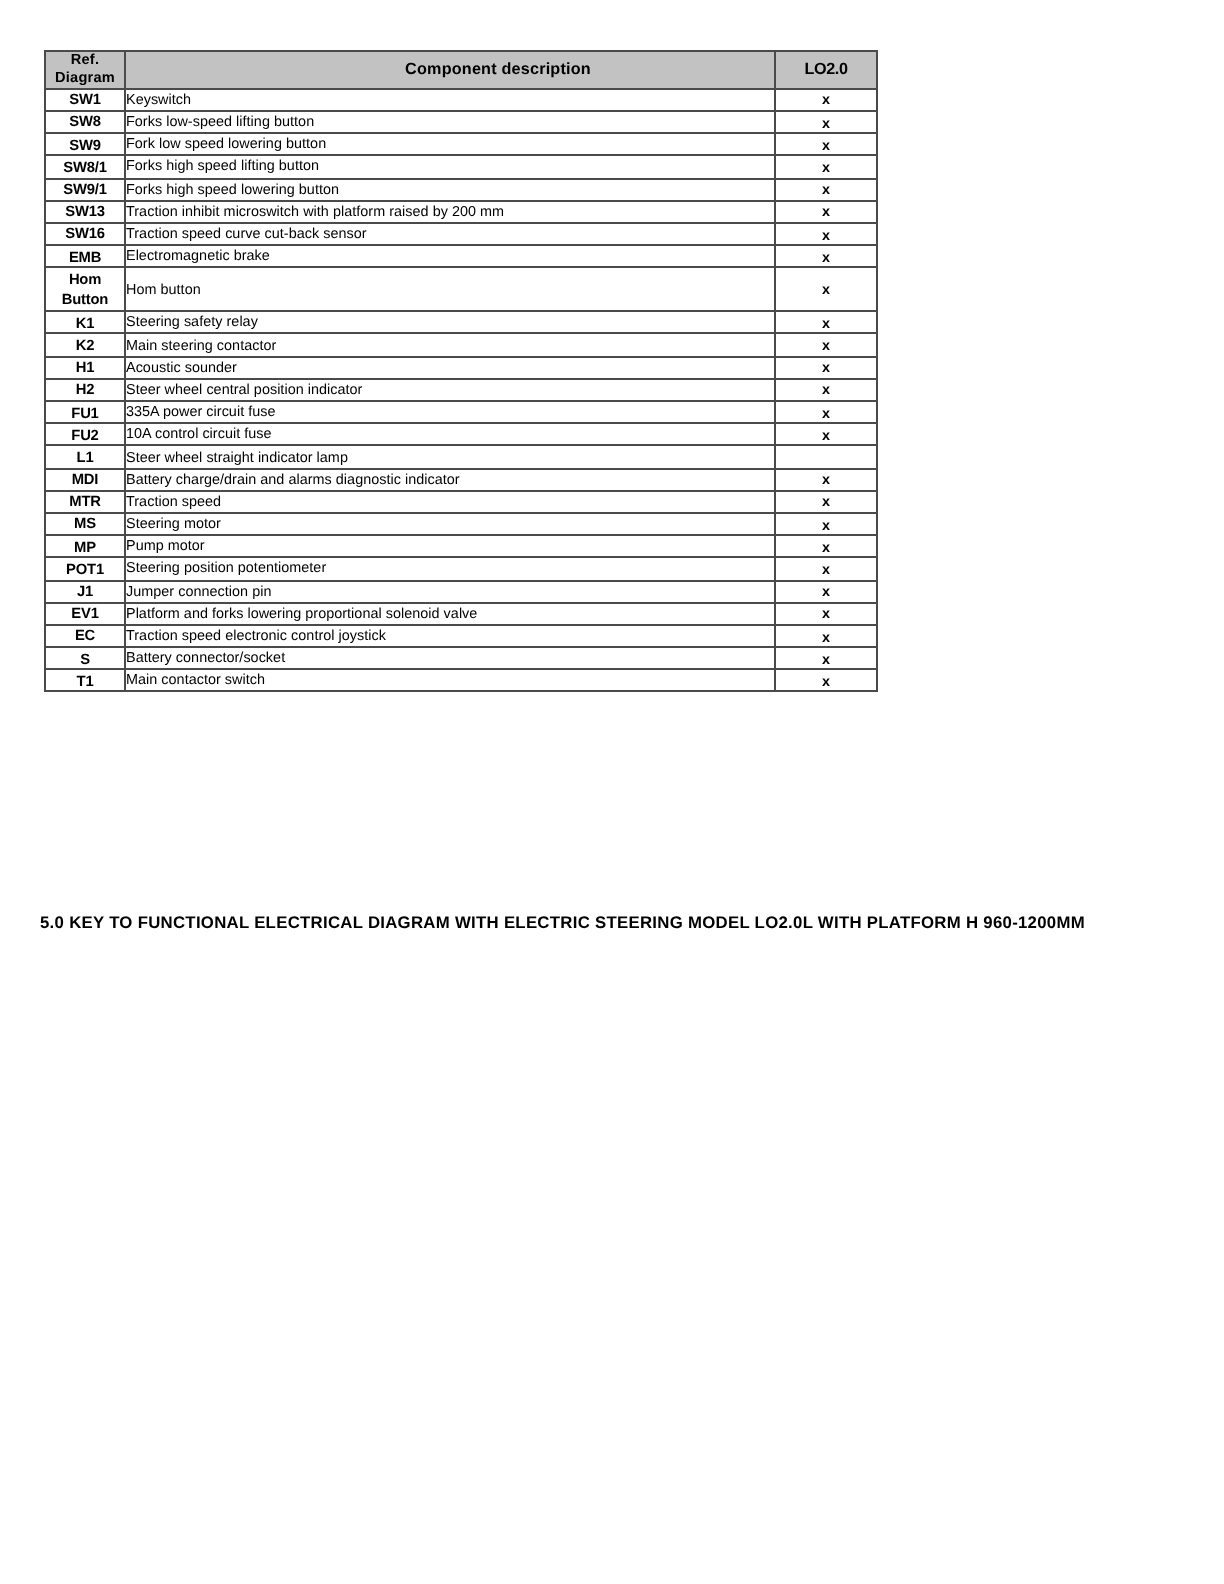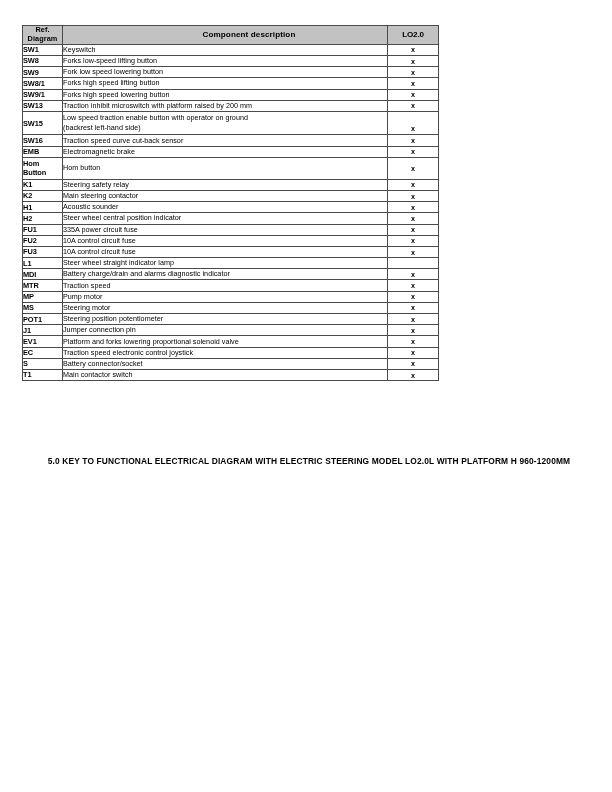--- a/index.html
+++ b/index.html
@@ -59,20 +59,21 @@
     line-height: 1.22;
     padding: 3px 1px 3px 1px;
     letter-spacing: 0.1px;
   }
   thead th.h-ref  { font-size: 7.3px; }
   thead th.h-desc { font-size: 8.1px; padding-left: 48px; }
   thead th.h-model{ font-size: 8.1px; letter-spacing: -0.2px; }
 
   
   td.ref {
+    text-align: center;
     font-size: 7.4px;
     font-weight: bold;
     line-height: 1.25;
     padding: 1px 0;
     letter-spacing: -0.1px;
   }
   td.desc {
     text-align: left;
     font-size: 7.2px;
     font-weight: normal;
@@ -102,21 +103,20 @@
   .section-heading {
     position: absolute;
     left: 20px;
     top: 455px;
     width: 578px;
     font-size: 8.4px;
     font-weight: bold;
     line-height: 1.45;
     letter-spacing: 0.15px;
     color: #000;
-    text-align: center;
   }
 </style>
 </head>
 <body>
 
 <div id="page">
 
   <div class="table-wrap">
     <table class="keytable">
       <colgroup>
@@ -170,28 +170,20 @@
             </td>
             <td class="mark">x</td>
           </tr>
           <tr class="r-normal">
             <td class="ref">SW13</td>
             <td class="desc">
               <span class="desc-line">Traction inhibit microswitch with platform raised by  200 mm</span>
             </td>
             <td class="mark">x</td>
           </tr>
-          <tr class="r-tall">
-            <td class="ref">SW15</td>
-            <td class="desc">
-              <span class="desc-line">Low speed traction enable button with operator on ground</span>
-              <span class="desc-line">(backrest left-hand side)</span>
-            </td>
-            <td class="mark">x</td>
-          </tr>
           <tr class="r-normal">
             <td class="ref">SW16</td>
             <td class="desc">
               <span class="desc-line">Traction speed curve cut-back sensor</span>
             </td>
             <td class="mark">x</td>
           </tr>
           <tr class="r-normal">
             <td class="ref">EMB</td>
             <td class="desc">
@@ -242,27 +234,20 @@
             <td class="mark">x</td>
           </tr>
           <tr class="r-normal">
             <td class="ref">FU2</td>
             <td class="desc">
               <span class="desc-line">10A control circuit fuse</span>
             </td>
             <td class="mark">x</td>
           </tr>
           <tr class="r-normal">
-            <td class="ref">FU3</td>
-            <td class="desc">
-              <span class="desc-line">10A control circuit fuse</span>
-            </td>
-            <td class="mark">x</td>
-          </tr>
-          <tr class="r-normal">
             <td class="ref">L1</td>
             <td class="desc">
               <span class="desc-line">Steer wheel straight indicator lamp</span>
             </td>
             <td class="mark"></td>
           </tr>
           <tr class="r-normal">
             <td class="ref">MDI</td>
             <td class="desc">
               <span class="desc-line">Battery charge/drain and alarms diagnostic indicator</span>
@@ -270,30 +255,30 @@
             <td class="mark">x</td>
           </tr>
           <tr class="r-normal">
             <td class="ref">MTR</td>
             <td class="desc">
               <span class="desc-line">Traction speed</span>
             </td>
             <td class="mark">x</td>
           </tr>
           <tr class="r-normal">
+            <td class="ref">MS</td>
+            <td class="desc">
+              <span class="desc-line">Steering motor</span>
+            </td>
+            <td class="mark">x</td>
+          </tr>
+          <tr class="r-normal">
             <td class="ref">MP</td>
             <td class="desc">
               <span class="desc-line">Pump motor</span>
-            </td>
-            <td class="mark">x</td>
-          </tr>
-          <tr class="r-normal">
-            <td class="ref">MS</td>
-            <td class="desc">
-              <span class="desc-line">Steering motor</span>
             </td>
             <td class="mark">x</td>
           </tr>
           <tr class="r-normal">
             <td class="ref">POT1</td>
             <td class="desc">
               <span class="desc-line">Steering position potentiometer</span>
             </td>
             <td class="mark">x</td>
           </tr>

